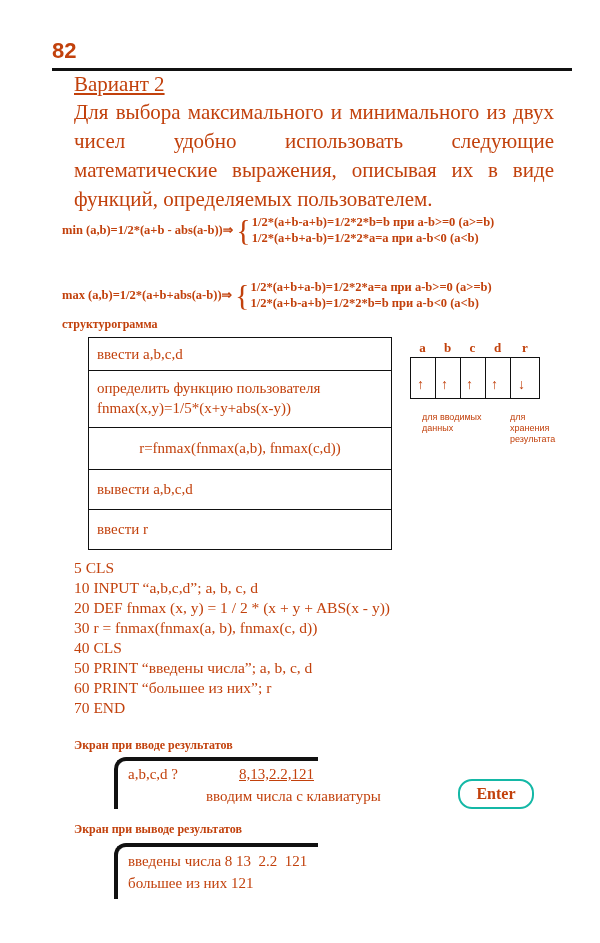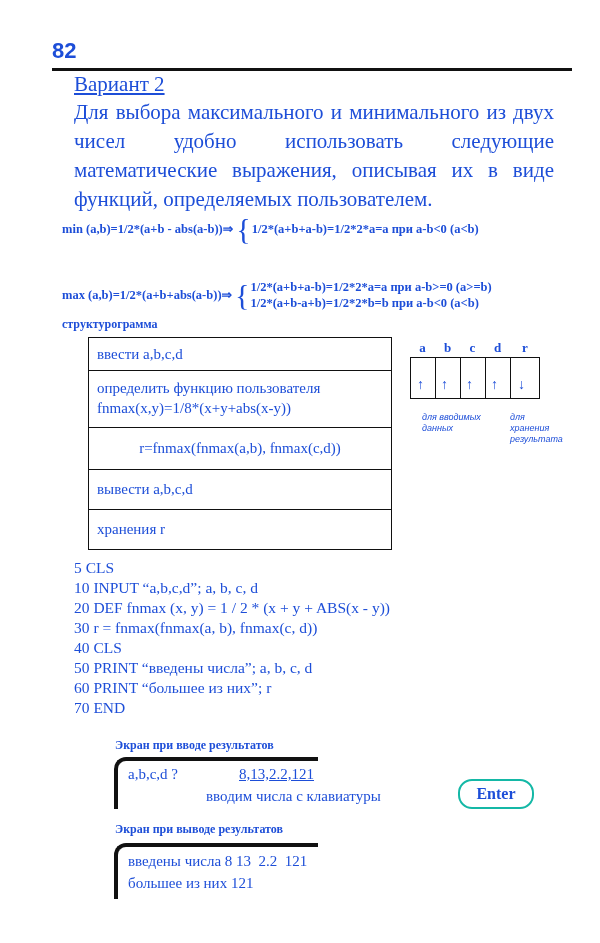--- a/index.html
+++ b/index.html
@@ -1,76 +1,77 @@
 <!DOCTYPE html>
 <html><head>
 <meta charset="utf-8">
 <style>
   body { margin:0; background:#fff; }
-  .page { position:relative; width:600px; height:943px; background:#fff; color:#1d4ed8; font-family:"Liberation Serif", serif; overflow:hidden; }
+  .page { position:relative; width:600px; height:943px; background:#fff; color:#c2410c; font-family:"Liberation Serif", serif; overflow:hidden; }
   .pnum { position:absolute; left:52px; top:38px; font-family:"Liberation Sans", sans-serif; font-weight:bold; font-size:22px; }
   .rule { position:absolute; left:52px; top:68px; width:520px; height:3px; background:#111; }
   .variant { position:absolute; left:74px; top:72px; font-size:21px; text-decoration:underline; }
   .intro { position:absolute; left:74px; top:98px; width:480px; font-size:21px; line-height:29px; text-align:justify; }
   .formula { position:absolute; left:62px; font-family:"Liberation Serif", serif; font-weight:bold; font-size:12.5px; display:flex; align-items:center; white-space:nowrap; }
   .formula .lhs { margin-right:2px; }
   .formula .brace { font-size:30px; font-weight:normal; line-height:30px; margin:0 1px; }
   .formula .cases div { line-height:16px; }
   .sgtitle { position:absolute; left:62px; top:317px; font-weight:bold; font-size:12px; }
   .sgbox { position:absolute; left:88px; top:337px; width:302px; border:1.5px solid #111; }
   .sgbox .cell { border-bottom:1.2px solid #111; padding:6px 8px; font-size:15px; line-height:20px; }
   .sgbox .cell:last-child { border-bottom:none; }
   .vars { position:absolute; left:410px; top:340px; width:150px; }
   .vars .letters { display:flex; font-weight:bold; font-size:13px; }
   .vars .letters span { width:25px; text-align:center; }
   .vars .boxes { position:absolute; top:17px; left:0; height:40px; display:flex; border:1.2px solid #111; }
   .vars .boxes div { width:24px; border-right:1.2px solid #111; }
   .vars .boxes div.r { width:28px; border-right:none; }
   .arrow { position:absolute; font-size:14px; line-height:14px; }
-  .note { position:absolute; font-size:9px; font-family:"Liberation Sans", sans-serif; line-height:11px;font-style:italic; }
+  .note { position:absolute; font-size:9px; font-family:"Liberation Sans", sans-serif; line-height:11px; }
   .code { position:absolute; left:74px; top:558px; font-size:15.5px; line-height:20px; }
   .code div { white-space:pre; }
-  .sec { position:absolute; left:74px; font-weight:bold; font-size:12px;margin-left:41px; }
+  .sec { position:absolute; left:74px; font-weight:bold; font-size:12px; }
   .screen { position:absolute; left:114px; width:200px; height:48px; border-top:4px solid #111; border-left:4px solid #111; border-top-left-radius:12px; }
   .screen-text { position:absolute; font-size:15px; line-height:20px; white-space:pre; }
   .enter { position:absolute; left:458px; top:779px; width:72px; height:26px; border:2px solid #14b8a6; border-radius:14px; font-weight:bold; font-size:16px; text-align:center; line-height:26px; }
 </style>
 </head>
 <body>
 
 <div class="page">
   <div class="pnum">82</div>
   <div class="rule"></div>
   <div class="variant">Вариант 2</div>
   <div class="intro">Для выбора максимального и минимального из двух чисел удобно использовать следующие математические выражения, описывая их в виде функций, определяемых пользователем.</div>
 
   <div class="formula" style="top:214px;">
     <span class="lhs">min (a,b)=1/2*(a+b - abs(a-b))⇒</span>
     <span class="brace">{</span>
     <div class="cases">
+      <div>1/2*(a+b-a+b)=1/2*2*b=b при a-b&gt;=0  (a&gt;=b)</div>
       <div>1/2*(a+b+a-b)=1/2*2*a=a при a-b&lt;0  (a&lt;b)</div>
     </div>
   </div>
 
   <div class="formula" style="top:279px;">
     <span class="lhs">max (a,b)=1/2*(a+b+abs(a-b))⇒</span>
     <span class="brace">{</span>
     <div class="cases">
       <div>1/2*(a+b+a-b)=1/2*2*a=a  при a-b&gt;=0  (a&gt;=b)</div>
       <div>1/2*(a+b-a+b)=1/2*2*b=b  при a-b&lt;0  (a&lt;b)</div>
     </div>
   </div>
 
   <div class="sgtitle">структурограмма</div>
   <div class="sgbox">
     <div class="cell">ввести a,b,c,d</div>
-    <div class="cell" style="padding-top:7px;padding-bottom:9px;">определить функцию пользователя fnmax(x,y)=1/8*(x+y+abs(x-y))</div>
+    <div class="cell" style="padding-top:7px;padding-bottom:9px;">определить функцию пользователя fnmax(x,y)=1/5*(x+y+abs(x-y))</div>
     <div class="cell" style="padding-top:10px;padding-bottom:11px;text-align:center;">r=fnmax(fnmax(a,b), fnmax(c,d))</div>
     <div class="cell" style="padding-top:9px;padding-bottom:10px;">вывести a,b,c,d</div>
-    <div class="cell" style="padding-top:9px;padding-bottom:10px;">хранения r</div>
+    <div class="cell" style="padding-top:9px;padding-bottom:10px;">ввести r</div>
   </div>
 
   <div class="vars">
     <div class="letters">
       <span>a</span>
       <span>b</span>
       <span>c</span>
       <span>d</span>
       <span style="width:30px;">r</span>
     </div>

